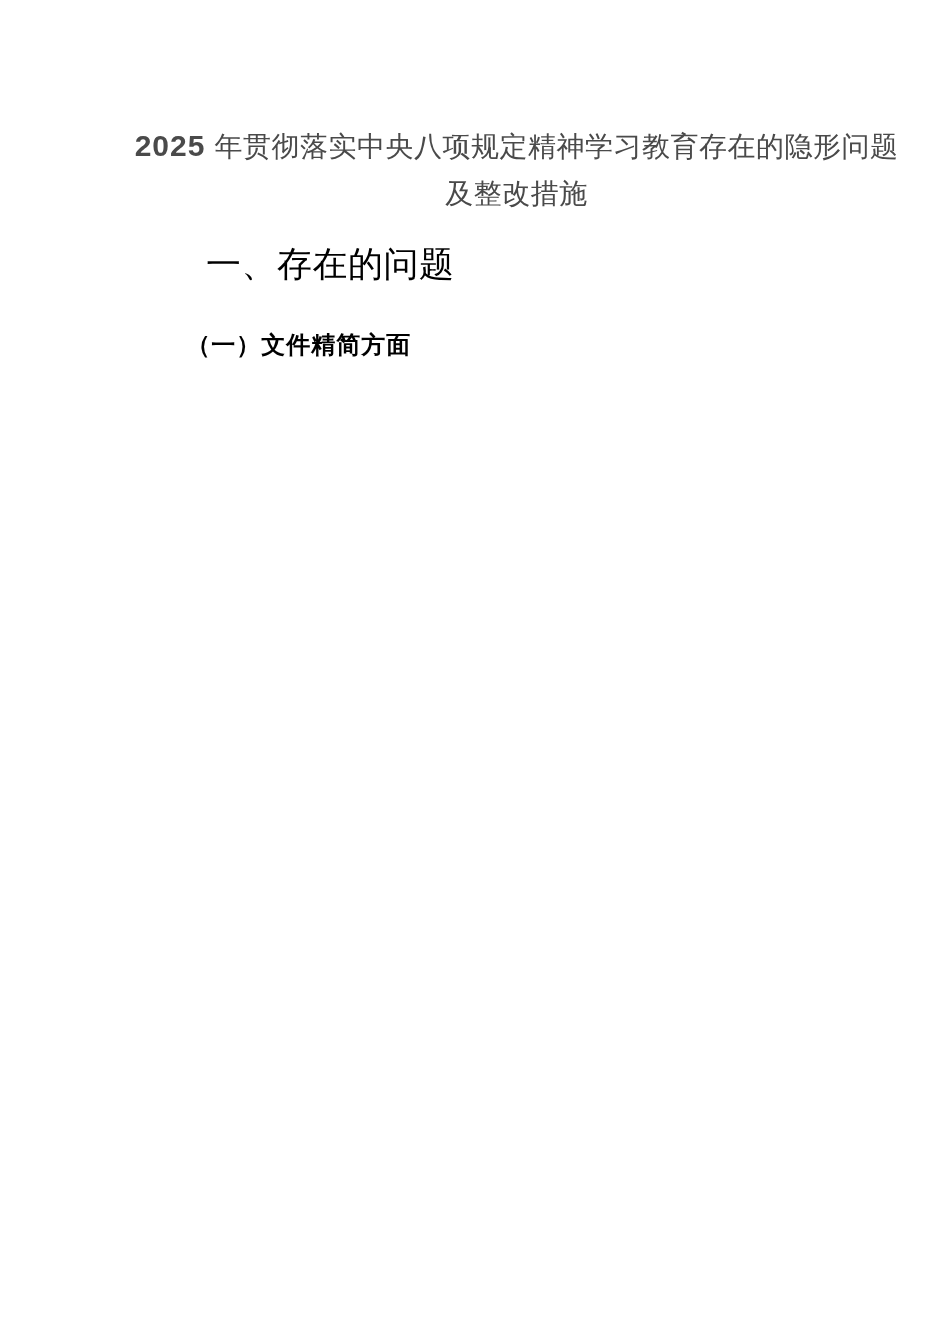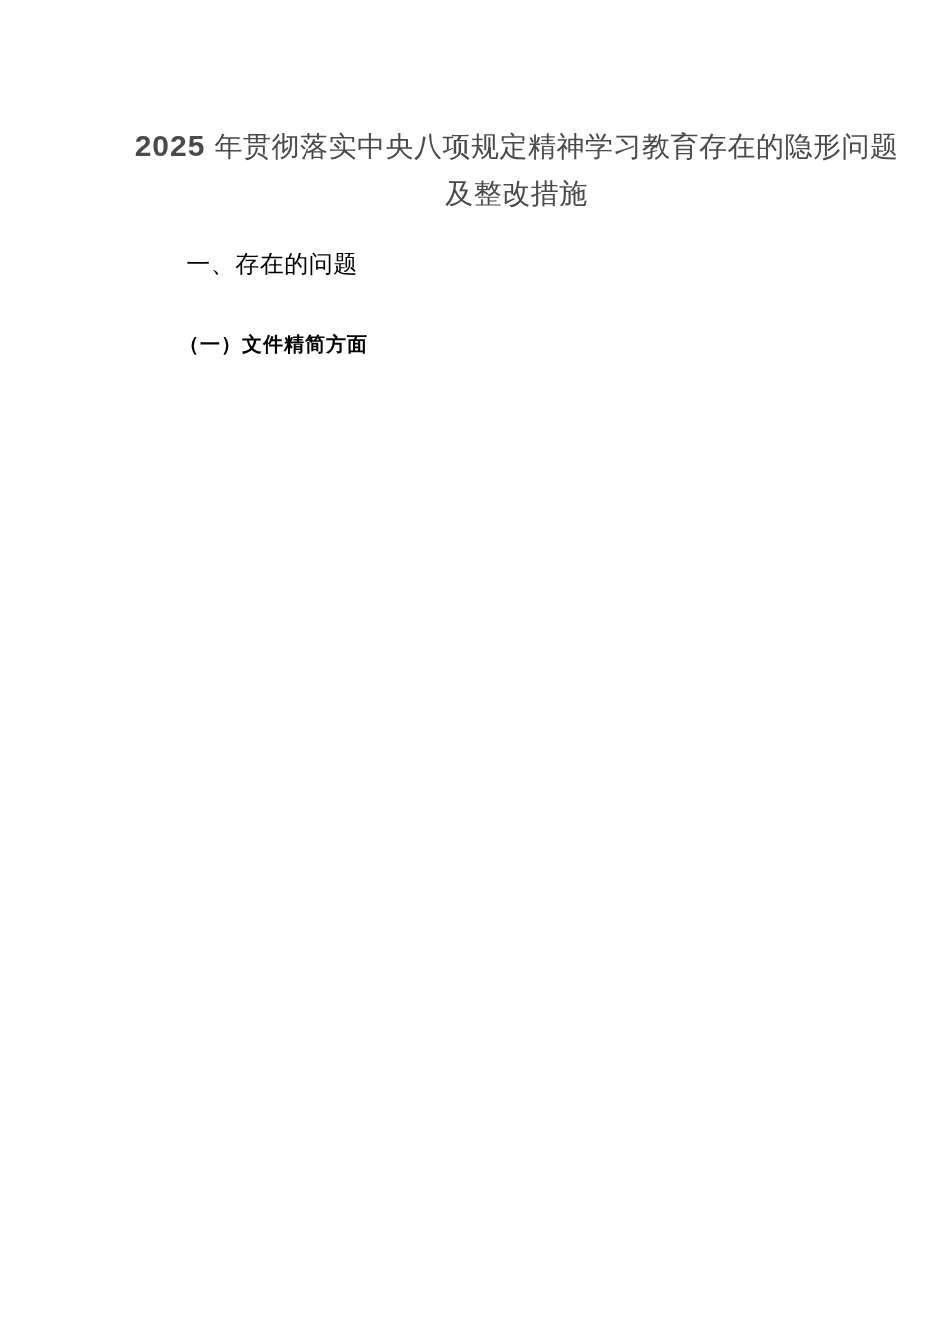--- a/index.html
+++ b/index.html
@@ -36,30 +36,30 @@
     margin: 0 0 37px 0;
     font-size: 27px;
     line-height: 45px;
     color: #000000;
     text-align: justify;
     text-indent: 1.8em;
     letter-spacing: 0.5px;
   }
   .heading-l1 {
     margin: 0 0 36px 0;
-    font-size: 24px;
+    font-size: 35px;
     line-height: 45px;
     color: #000000;
     font-weight: 400;
     text-indent: 1.8em;
     letter-spacing: 0.5px;
   }
   .heading-l2 {
     margin: 0;
-    font-size: 20px;
+    font-size: 24px;
     line-height: 45px;
     color: #000000;
     font-weight: 600;
     text-indent: 1.8em;
     letter-spacing: 1px;
   }
 </style>
 </head>
 <body>
 

